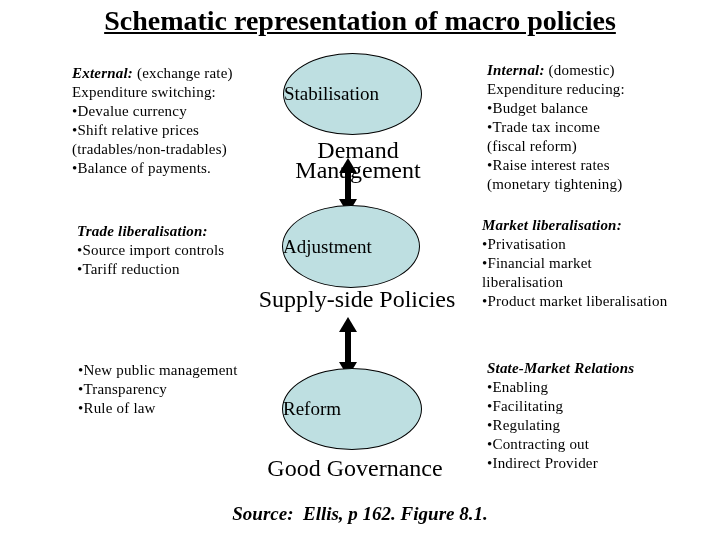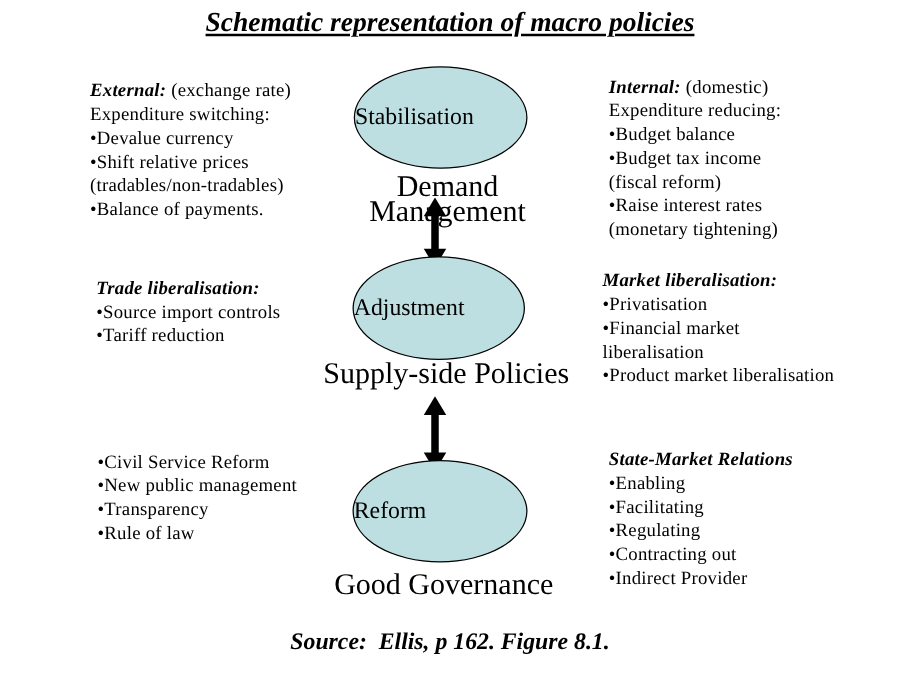--- a/index.html
+++ b/index.html
@@ -9,23 +9,22 @@
     height: 540px;
     background: var(--color-background, #ffffff);
     overflow: hidden;
     font-family: "Liberation Serif", serif;
     color: var(--color-text, #000000);
   }
   .title {
     position: absolute;
     top: 5px; left: 0; width: 100%;
     text-align: center;
-    font-size: 22px;
+    font-size: 28px;
     font-weight: bold;
-    font-style: italic;
   }
   .title span { text-decoration: underline; }
   .tblock {
     position: absolute;
     font-size: 15px;
     line-height: 19px;
     letter-spacing: 0.2px;
   }
   .tblock .bi { font-weight: bold; font-style: italic; }
   .ellipse {
@@ -84,35 +83,34 @@
       <span class="bi">Trade liberalisation:</span>
     </div>
     <div>
         <div class="line">•Source import controls</div>
         <div class="line">•Tariff reduction</div>
       </div>
   </div>
 
   <div class="tblock" style="left:78px; top:361px; width:215px">
     <div>
-        <div class="line">•Civil Service Reform</div>
         <div class="line">•New public management</div>
         <div class="line">•Transparency</div>
         <div class="line">•Rule of law</div>
       </div>
   </div>
 
   <div class="tblock" style="left:487px; top:61px; width:230px">
     <div class="line">
       <span class="bi">Internal:</span><span> (domestic)</span>
     </div>
     <div>
         <div class="line">Expenditure reducing:</div>
         <div class="line">•Budget balance</div>
-        <div class="line">•Budget tax income</div>
+        <div class="line">•Trade tax income</div>
         <div class="line">(fiscal reform)</div>
         <div class="line">•Raise interest rates</div>
         <div class="line">(monetary tightening)</div>
       </div>
   </div>
 
   <div class="tblock" style="left:482px; top:216px; width:235px">
     <div class="line">
       <span class="bi">Market liberalisation:</span>
     </div>

